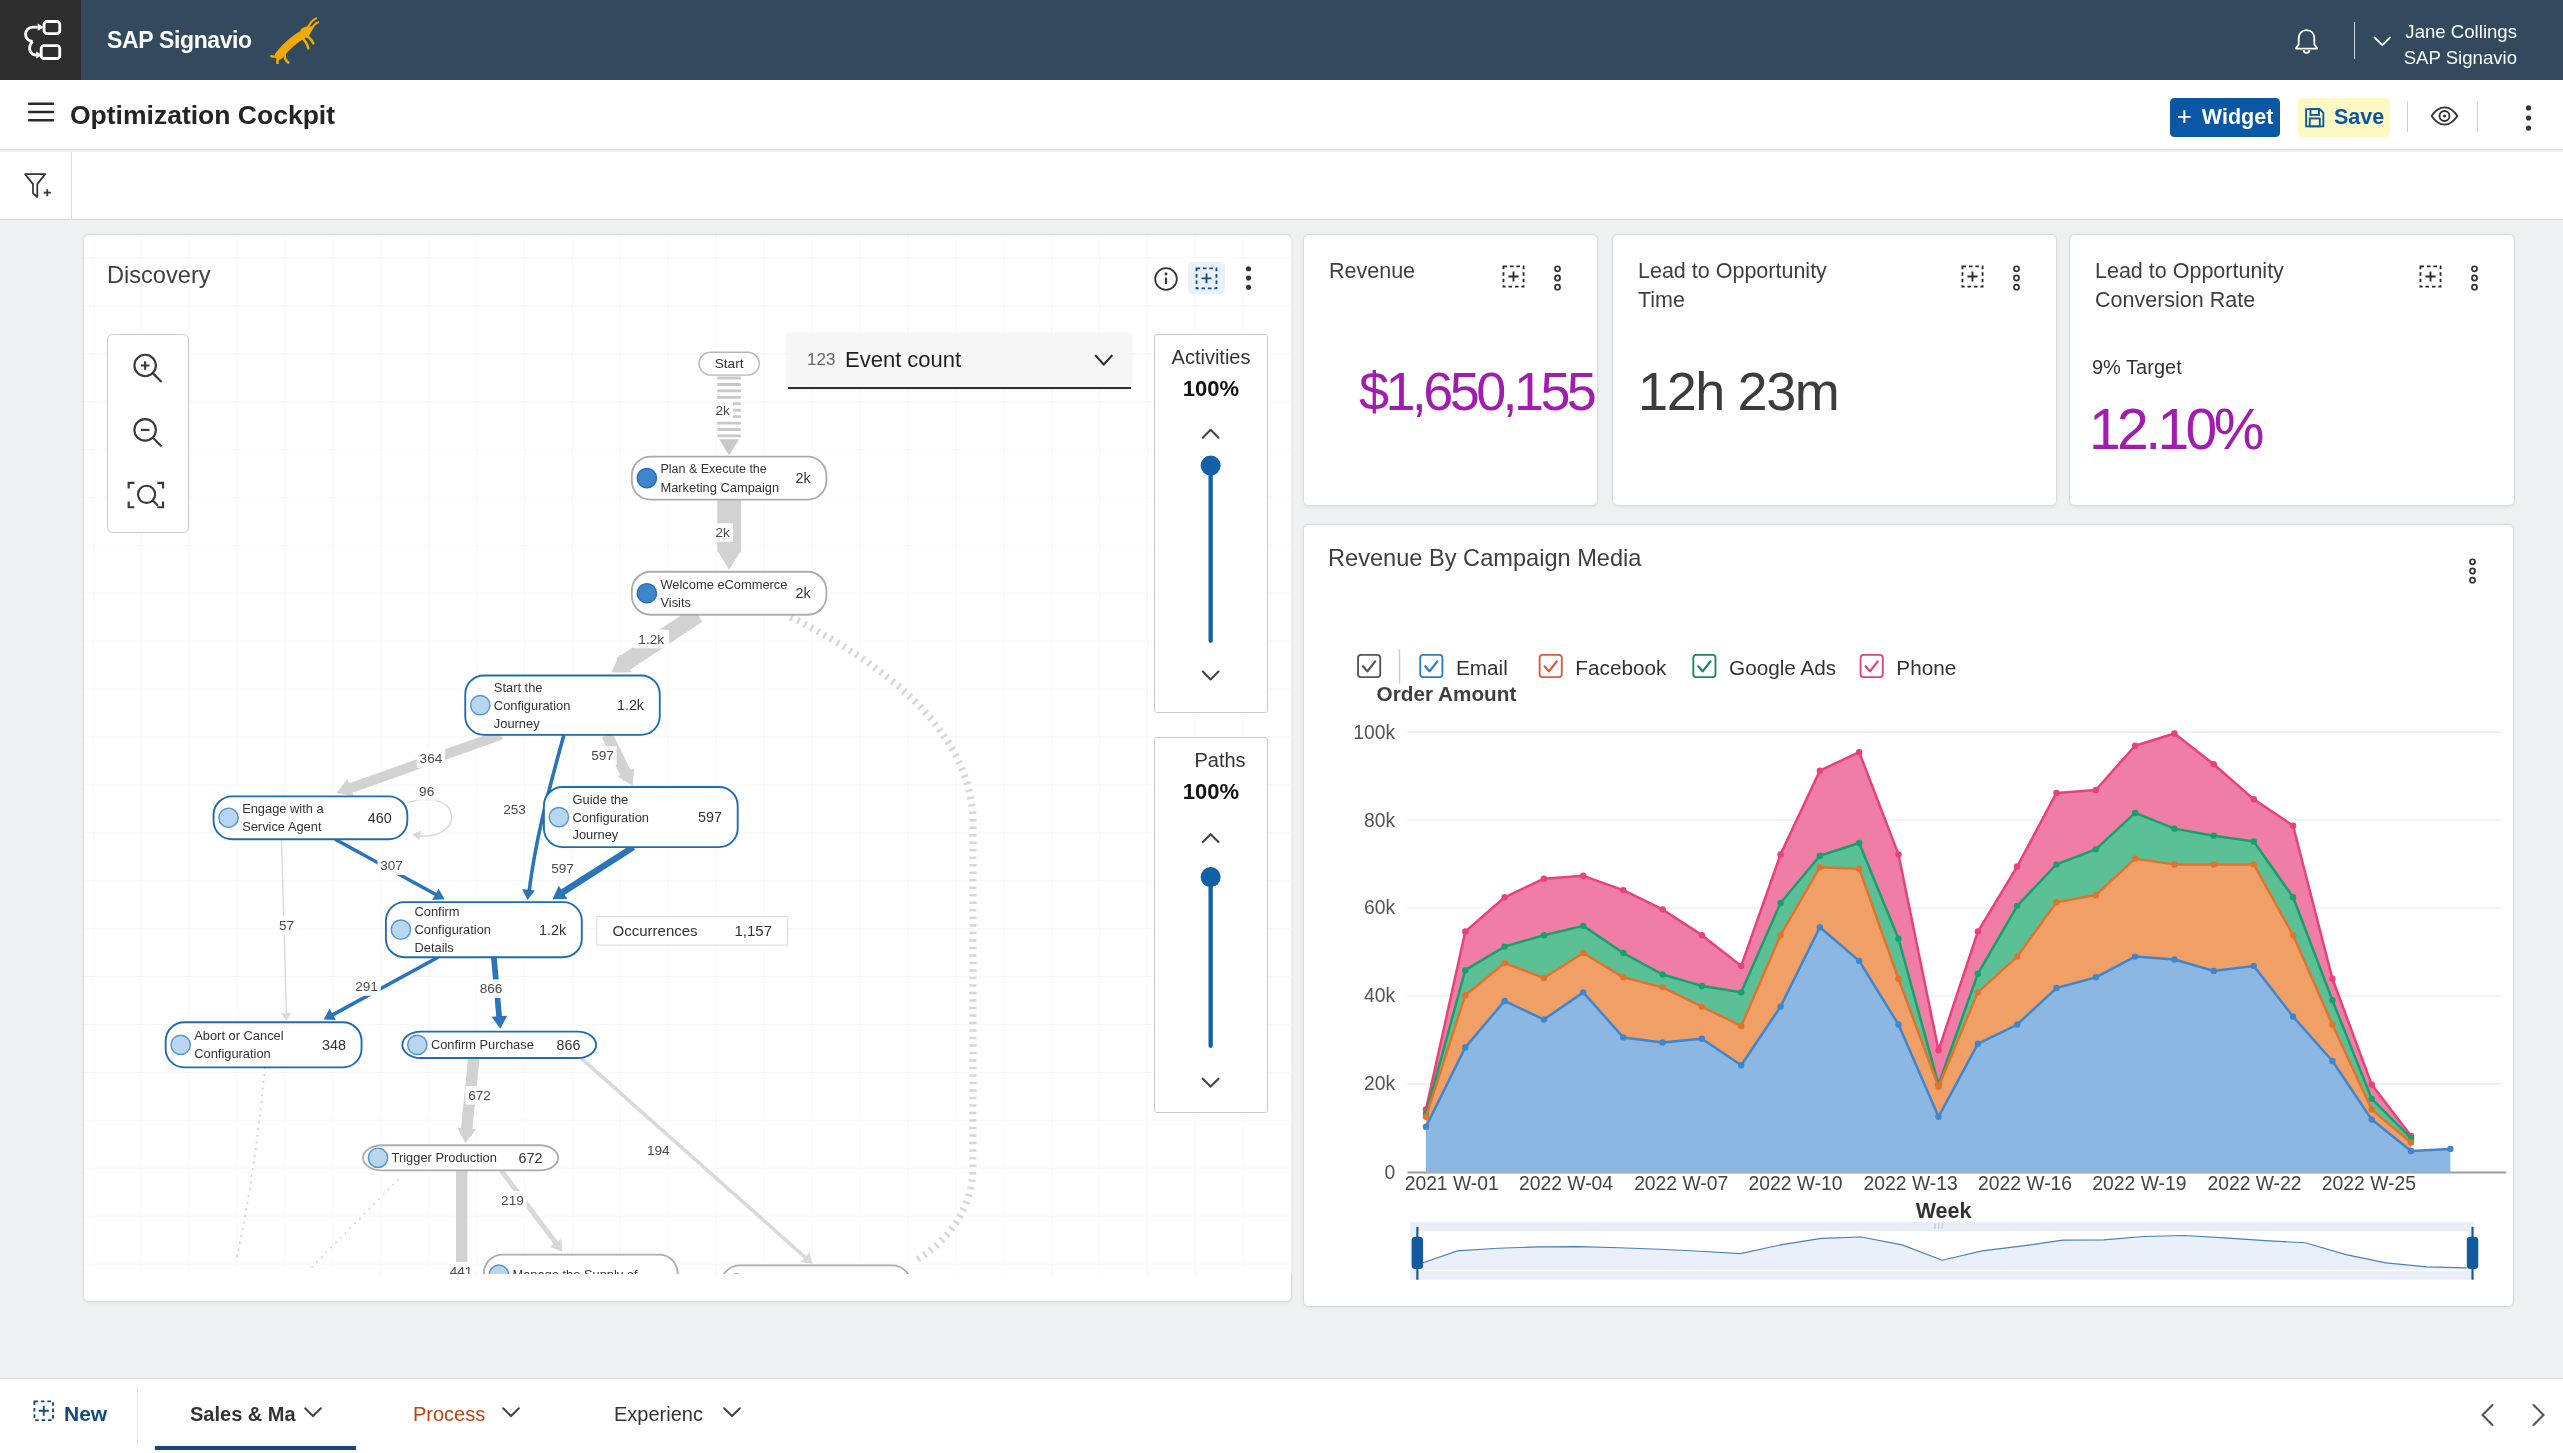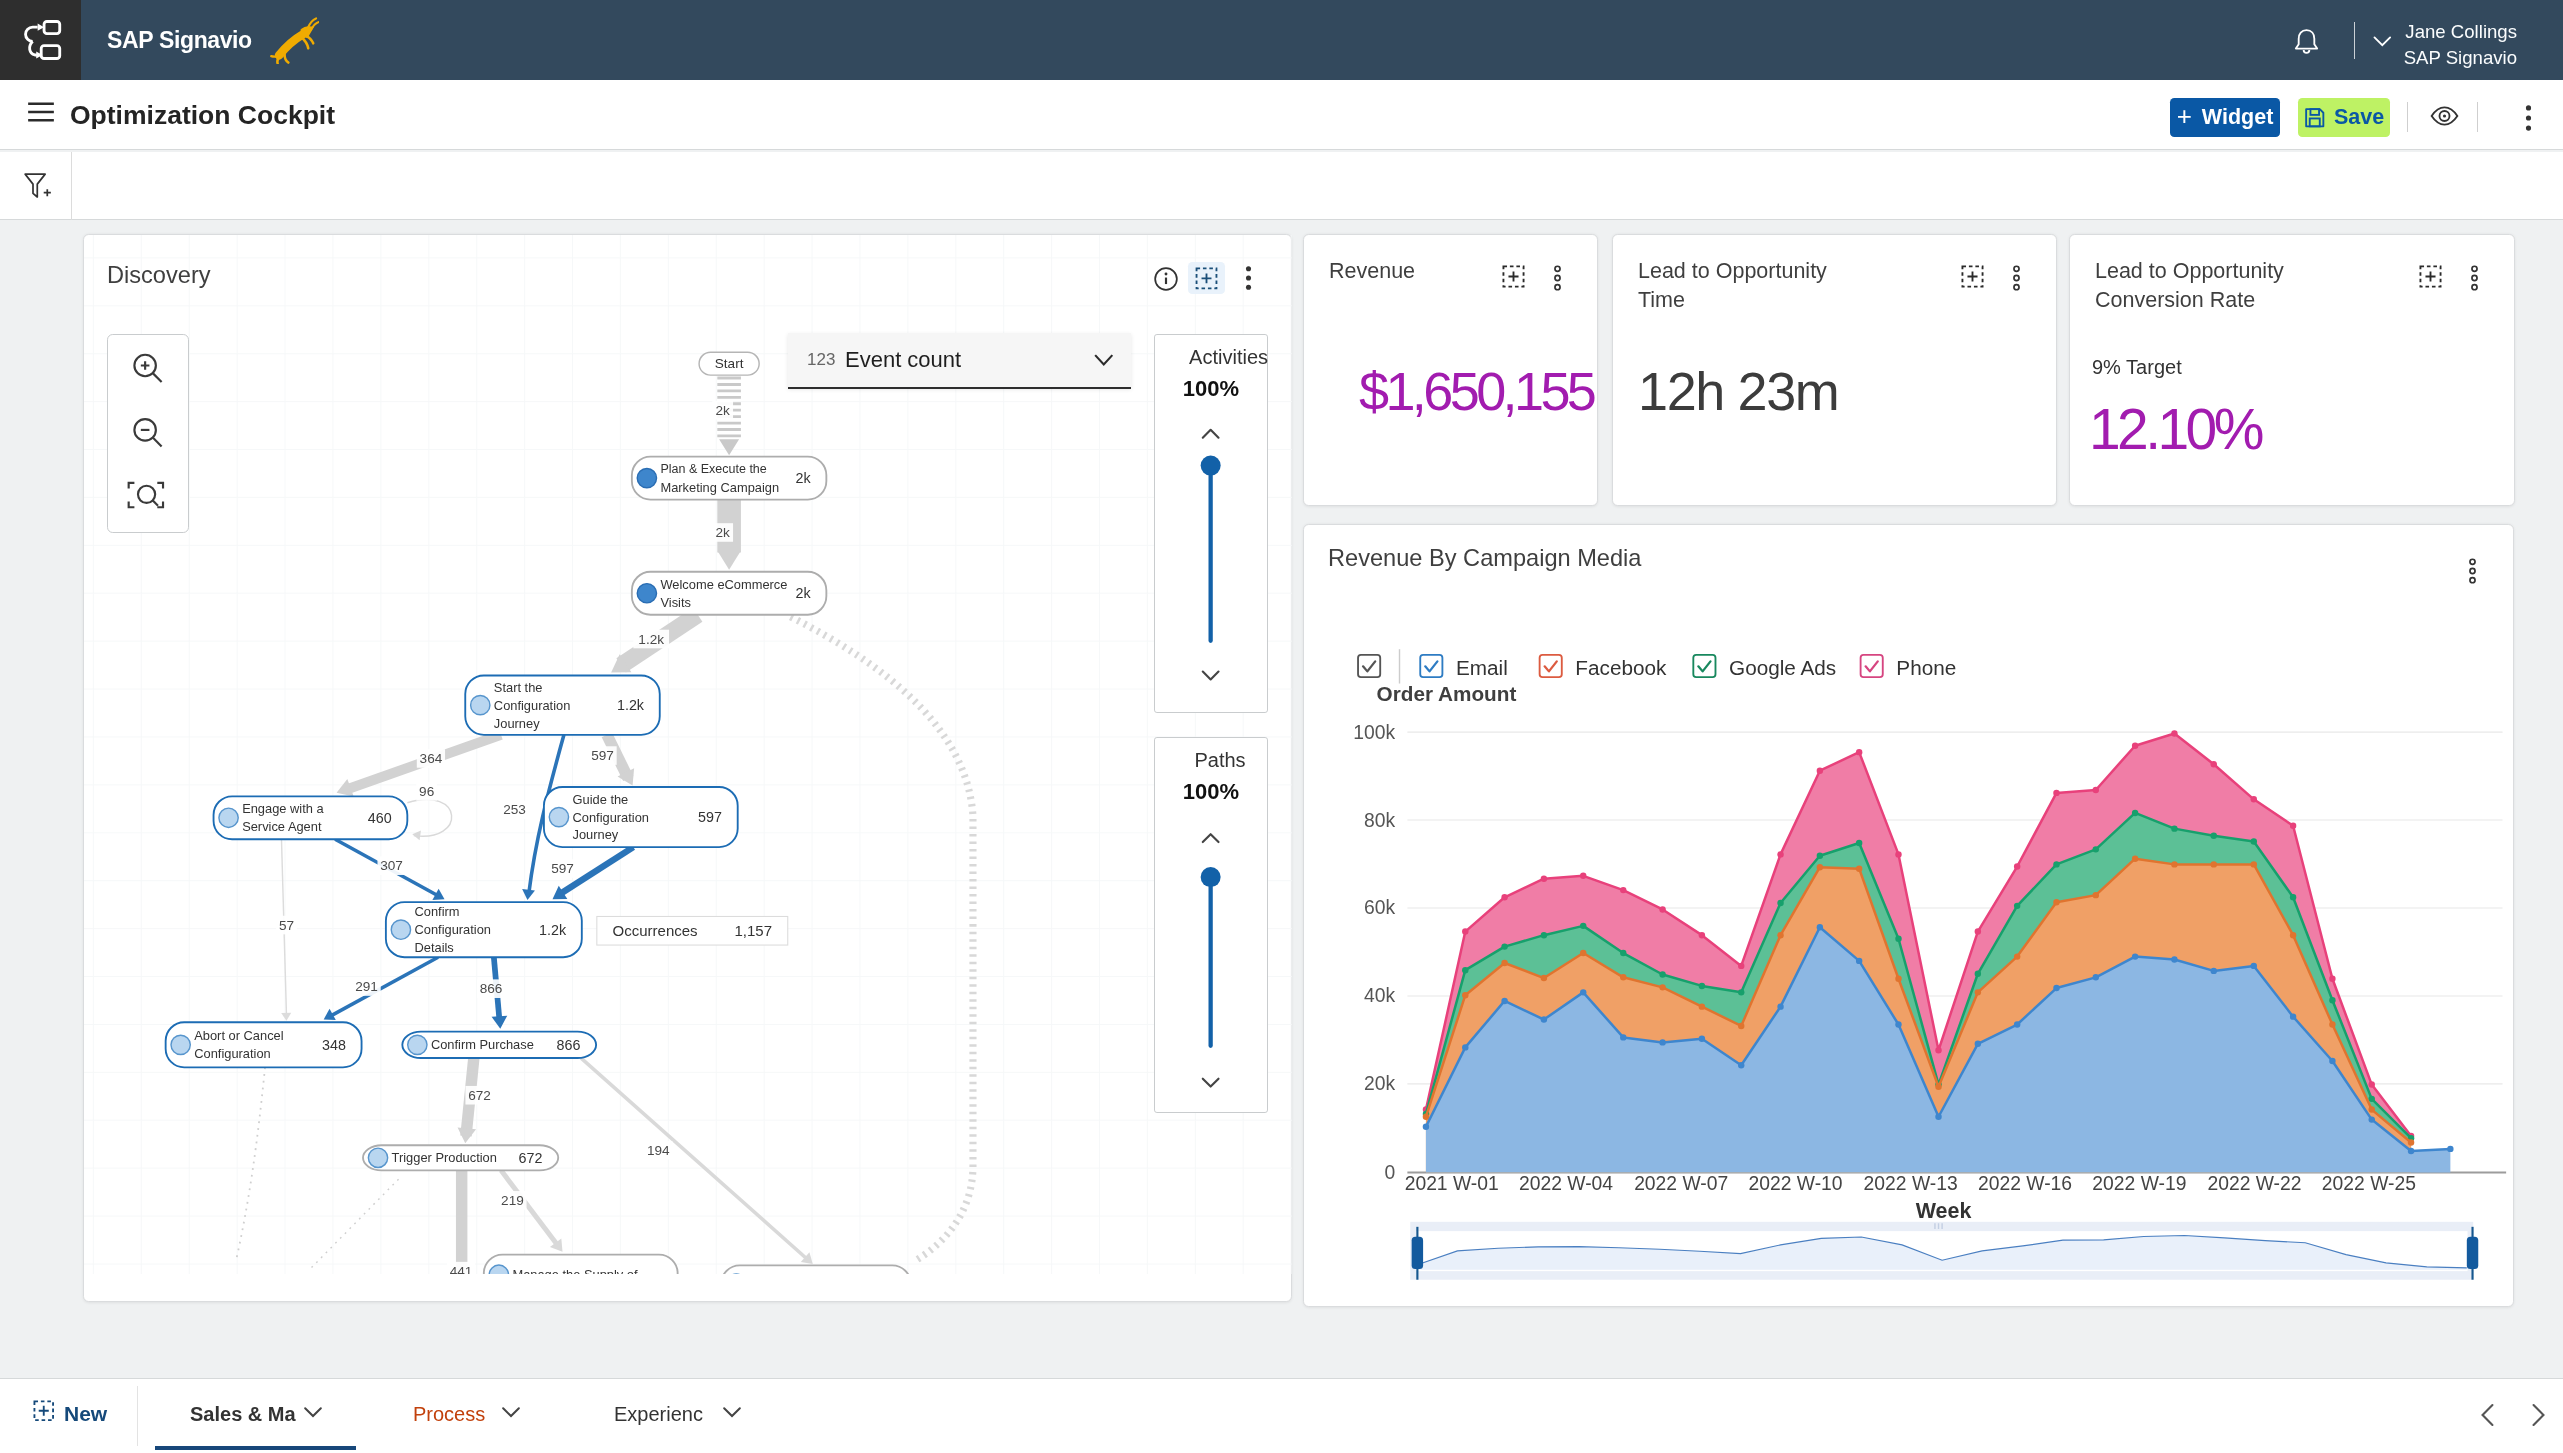--- a/index.html
+++ b/index.html
@@ -50,21 +50,21 @@
 <svg class="abs" style="left:28px;top:102px" width="26" height="20" viewBox="0 0 36 28">
     <g stroke="#2b2b2b" stroke-width="3.4">
       <path d="M0,2.5 h36 M0,14 h36 M0,25.5 h36"></path>
     </g>
   </svg>
 <div class="abs" style="left:70px;top:80px;height:70px;display:flex;align-items:center;font-size:26.5px;font-weight:700;color:#242424">Optimization Cockpit</div>
 <div class="abs" style="left:2170px;top:98px;width:110px;height:39px;background:#0a58a5;border-radius:4.3px;color:#fff;font-size:21.5px;display:flex;align-items:center;justify-content:center">
     <span style="font-size:26px;font-weight:300;margin-right:10px;margin-top:-2.1px">+</span>
     <span style="font-weight:600">Widget</span>
   </div>
-<div class="abs" style="left:2298px;top:98px;width:92px;height:39px;background:#bef264;border-radius:4.3px;color:#0a58a5;font-size:21.5px;font-weight:600;display:flex;align-items:center;justify-content:center">
+<div class="abs" style="left:2298px;top:98px;width:92px;height:39px;background:#fef9c3;border-radius:4.3px;color:#0a58a5;font-size:21.5px;font-weight:600;display:flex;align-items:center;justify-content:center">
 <svg width="21.5" height="21.5" viewBox="0 0 30 30" style="margin-right:8.6px">
       <path d="M3,3 h19 l5,5 v19 h-24 z" fill="none" stroke="#0a58a5" stroke-width="2.6" stroke-linejoin="round"></path>
       <rect x="9" y="3" width="12" height="8" fill="none" stroke="#0a58a5" stroke-width="2.6"></rect>
       <rect x="8" y="16" width="14" height="11" fill="none" stroke="#0a58a5" stroke-width="2.6"></rect>
     </svg>Save</div>
 <div class="abs" style="left:2407px;top:102px;width:1.4px;height:30px;background:#cfcfcf"></div>
 <svg class="abs" style="left:2430px;top:106px" width="29" height="20" viewBox="0 0 40 28">
  <path d="M2,14 C8,5 14,2 20,2 C26,2 32,5 38,14 C32,23 26,26 20,26 C14,26 8,23 2,14 Z" fill="none" stroke="#333" stroke-width="2.6"></path>
  <circle cx="20" cy="14" r="7" fill="none" stroke="#333" stroke-width="2.6"></circle>
  <circle cx="20" cy="14" r="2.2" fill="#333"></circle>
@@ -242,21 +242,21 @@
   <path d="M38,208 h-8 v8 M70,208 h8 v8 M38,242 h-8 v-8 M78,234 v8 h-8"></path>
  </g>
 </svg>
 <div class="abs" style="left:788px;top:333px;width:343px;height:56px;background:#f6f6f6;border-bottom:2.1px solid #2e2e2e;box-shadow:0 1.4px 4.3px rgba(0,0,0,.10)"></div>
 <div class="abs" style="left:807px;top:333px;height:54px;display:flex;align-items:center;font-size:17px;color:#666">123</div>
 <div class="abs" style="left:845px;top:333px;height:54px;display:flex;align-items:center;font-size:22px;color:#1f1f1f">Event count</div>
 <svg class="abs" style="left:1093px;top:353px" width="21.5" height="14.3" viewBox="0 0 30 20">
     <path d="M3,3 L15,16 L27,3" fill="none" stroke="#2b2b2b" stroke-width="3"></path>
   </svg>
 <div class="abs" style="left:1154px;top:334px;width:114px;height:379px;background:#fff;border:1.4px solid #c9ccce;border-radius:2.9px"></div>
-<div class="abs" style="left:1154px;top:346px;width:114px;text-align:right;font-size:20px;color:#333">Activities</div>
+<div class="abs" style="left:1154px;top:346px;width:114px;text-align:center;font-size:20px;color:#333">Activities</div>
 <div class="abs" style="left:1154px;top:376px;width:114px;text-align:center;font-size:22px;font-weight:bold;color:#111">100%</div>
 <svg class="abs" style="left:1154px;top:334px" width="114" height="379" viewBox="0 0 159 530">
     <path d="M68,145 L79,134 L90,145" fill="none" stroke="#444" stroke-width="3" stroke-linecap="round" stroke-linejoin="round"></path>
     <line x1="79" y1="184" x2="79" y2="429" stroke="#1261a8" stroke-width="6" stroke-linecap="round"></line>
     <circle cx="79" cy="184" r="14" fill="#1261a8"></circle>
     <path d="M68,472 L79,483 L90,472" fill="none" stroke="#444" stroke-width="3" stroke-linecap="round" stroke-linejoin="round"></path>
   </svg>
 <div class="abs" style="left:1154px;top:737px;width:114px;height:376px;background:#fff;border:1.4px solid #c9ccce;border-radius:2.9px"></div>
 <div class="abs" style="left:1154px;top:749px;width:132px;text-align:center;font-size:20px;color:#333">Paths</div>
 <div class="abs" style="left:1154px;top:779px;width:114px;text-align:center;font-size:22px;font-weight:bold;color:#111">100%</div>

